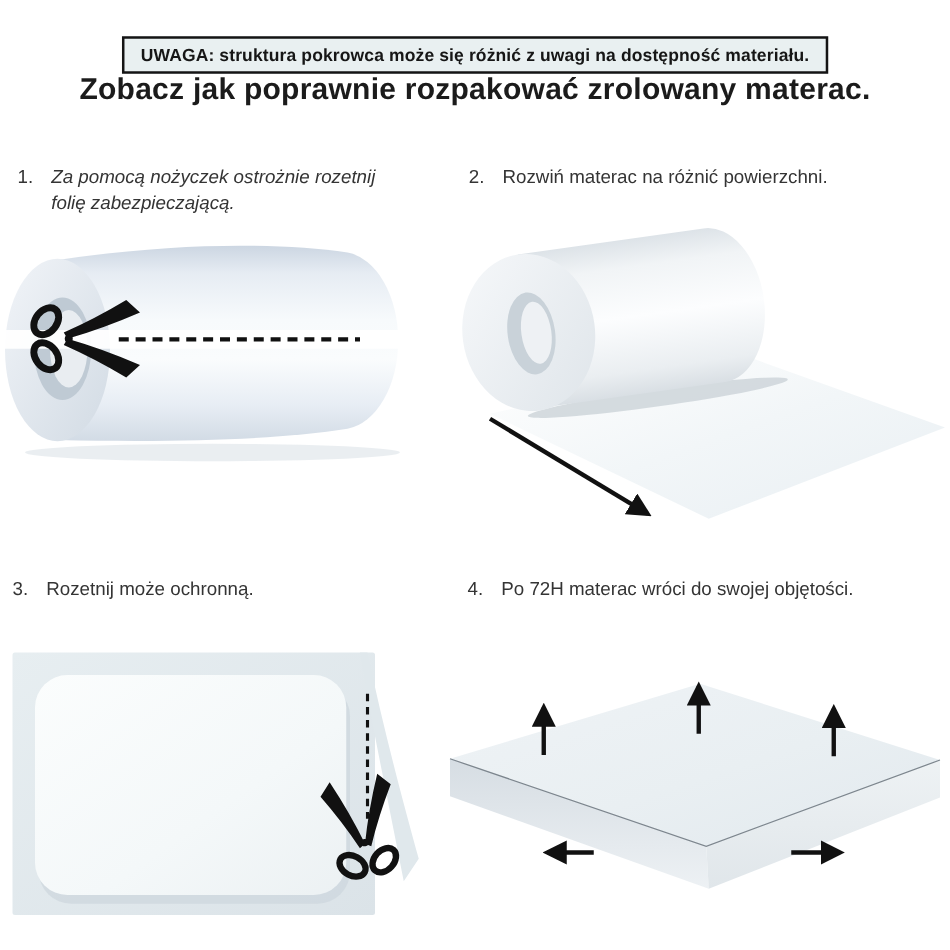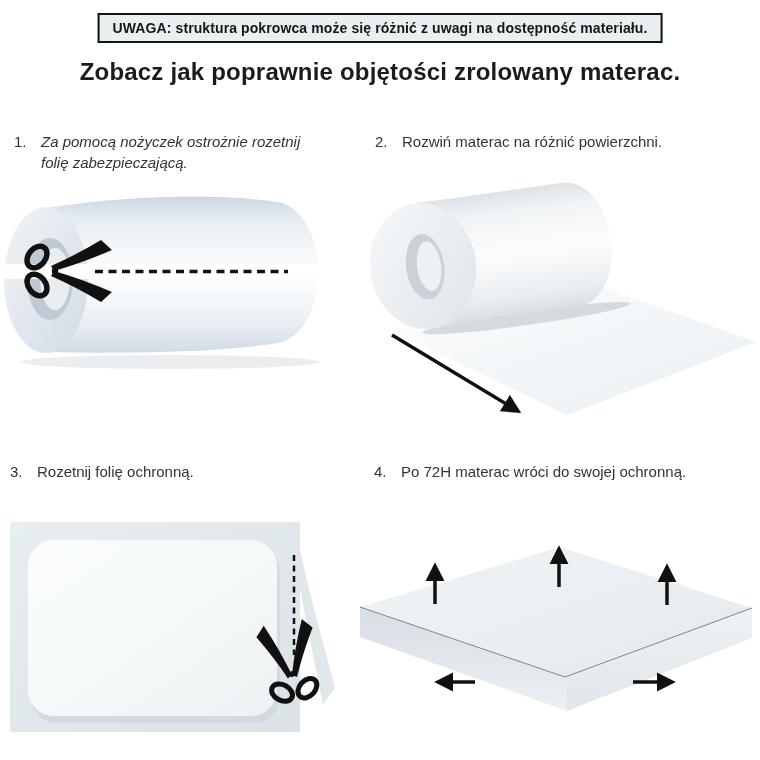--- a/index.html
+++ b/index.html
@@ -1,21 +1,21 @@
 <!DOCTYPE html>
 <html><head>
 <meta charset="utf-8">
 <style>
   html,body{margin:0;padding:0;background:#ffffff;}
   .page{
     position:relative;width:760px;height:760px;background:#ffffff;overflow:hidden;
     font-family:"Liberation Sans", sans-serif;color:#333;
   }
   .banner{
-    position:absolute;top:13px;left:50%;transform:translateX(-50%);
+    position:absolute;top:29px;left:50%;transform:translateX(-50%);
     background:#e9f0f1;border:2px solid #141414;
     height:26px;display:flex;align-items:center;padding:0 13px;white-space:nowrap;
   }
   .banner span{font-size:14px;font-weight:bold;color:#161616;letter-spacing:.1px;}
   .heading{
     position:absolute;top:58px;left:0;width:760px;margin:0;text-align:center;
     font-size:24px;font-weight:bold;color:#1b1b1b;letter-spacing:.2px;
   }
   .step{position:absolute;display:flex;font-size:15px;line-height:21px;color:#343434;}
   .step .num{width:27px;flex:none;}
@@ -33,40 +33,40 @@
 </style>
 </head>
 <body>
 
 <div class="page">
 
   <div class="banner">
     <span>UWAGA: struktura pokrowca może się różnić z uwagi na dostępność materiału.</span>
   </div>
 
-  <h1 class="heading">Zobacz jak poprawnie objętości zrolowany materac.</h1>
+  <h1 class="heading">Zobacz jak poprawnie rozpakować zrolowany materac.</h1>
 
   <div class="step step1-text">
     <span class="num">1.</span>
     <span class="txt">Za pomocą nożyczek ostrożnie rozetnij folię zabezpieczającą.</span>
   </div>
 
   <div class="step step2-text">
     <span class="num">2.</span>
     <span class="txt">Rozwiń materac na różnić powierzchni.</span>
   </div>
 
   <div class="step step3-text">
     <span class="num">3.</span>
-    <span class="txt">Rozetnij folię ochronną.</span>
+    <span class="txt">Rozetnij może ochronną.</span>
   </div>
 
   <div class="step step4-text">
     <span class="num">4.</span>
-    <span class="txt">Po 72H materac wróci do swojej ochronną.</span>
+    <span class="txt">Po 72H materac wróci do swojej objętości.</span>
   </div>
 
   <svg class="illu illu1" width="335" height="195" viewBox="0 0 335 195">
     <defs>
       <linearGradient id="rollGrad1" x1="0" y1="0" x2="0" y2="1">
         <stop offset="0" stop-color="#ccd6e2"></stop>
         <stop offset="0.14" stop-color="#e6ecf3"></stop>
         <stop offset="0.38" stop-color="#f7fafc"></stop>
         <stop offset="0.58" stop-color="#fafcfd"></stop>
         <stop offset="0.82" stop-color="#e7edf4"></stop>

